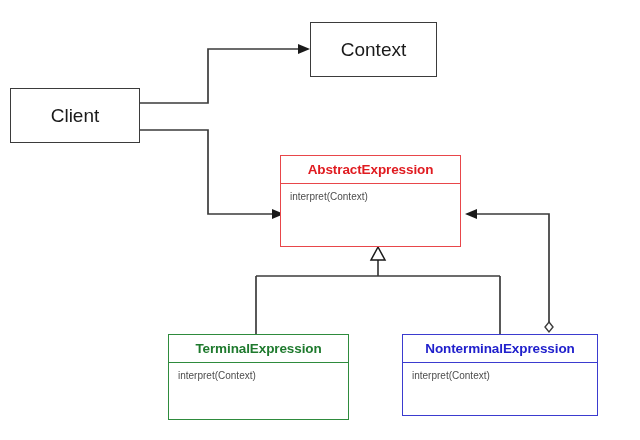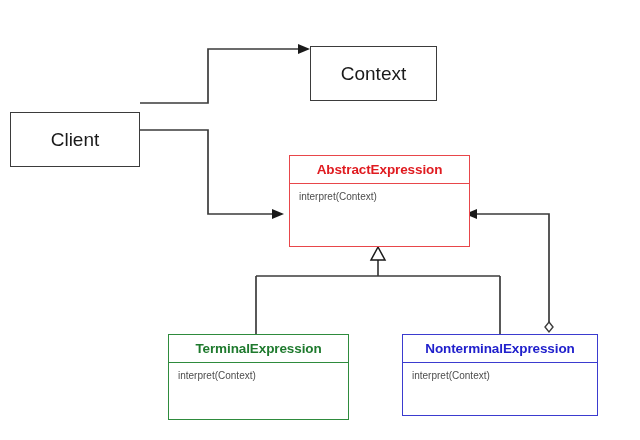--- a/index.html
+++ b/index.html
@@ -25,21 +25,20 @@
   .uml-box {
     position: absolute;
     box-sizing: border-box;
     background: #ffffff;
   }
   .uml-box.plain {
     border: 1.6px solid #3b3b3b;
     display: flex;
     align-items: center;
     justify-content: center;
-    margin-top: 24px;
   }
   .uml-box.classbox {
     border-width: 1.6px;
     border-style: solid;
     display: flex;
     flex-direction: column;
   }
   .cls-title {
     box-sizing: border-box;
     width: 100%;
@@ -126,21 +125,21 @@
   </svg>
 
   <div class="uml-box plain" style="left:10px; top:88px; width:130px; height:55px;">
     <span class="plain-label">Client</span>
   </div>
 
   <div class="uml-box plain" style="left:310px; top:22px; width:127px; height:55px;">
     <span class="plain-label">Context</span>
   </div>
 
-  <div class="uml-box classbox c-red" style="left:289px; top:155px; width:181px; height:92px;">
+  <div class="uml-box classbox c-red" style="left:280px; top:155px; width:181px; height:92px;">
     <div class="cls-title" style="height:28px;">AbstractExpression</div>
     <div class="cls-body">interpret(Context)</div>
   </div>
 
   <div class="uml-box classbox c-green" style="left:168px; top:334px; width:181px; height:86px;">
     <div class="cls-title" style="height:28px;">TerminalExpression</div>
     <div class="cls-body">interpret(Context)</div>
   </div>
 
   <div class="uml-box classbox c-blue" style="left:402px; top:334px; width:196px; height:82px;">

